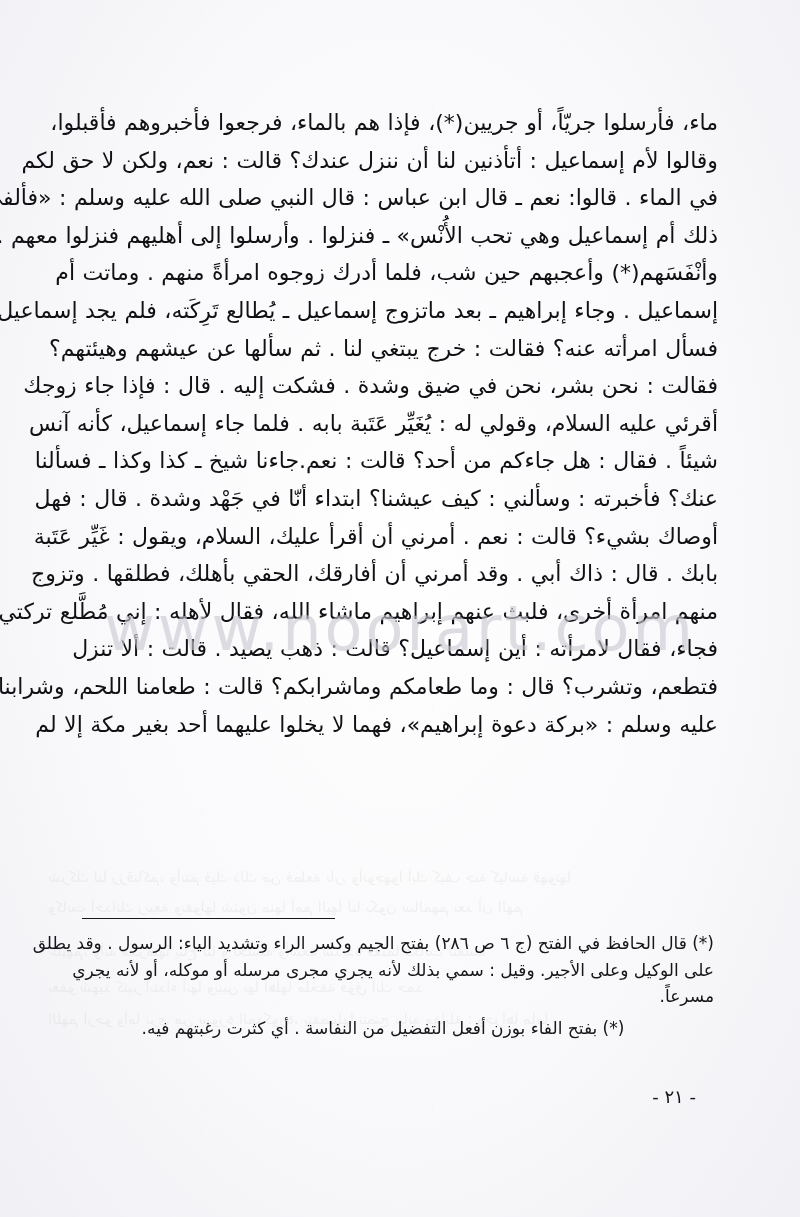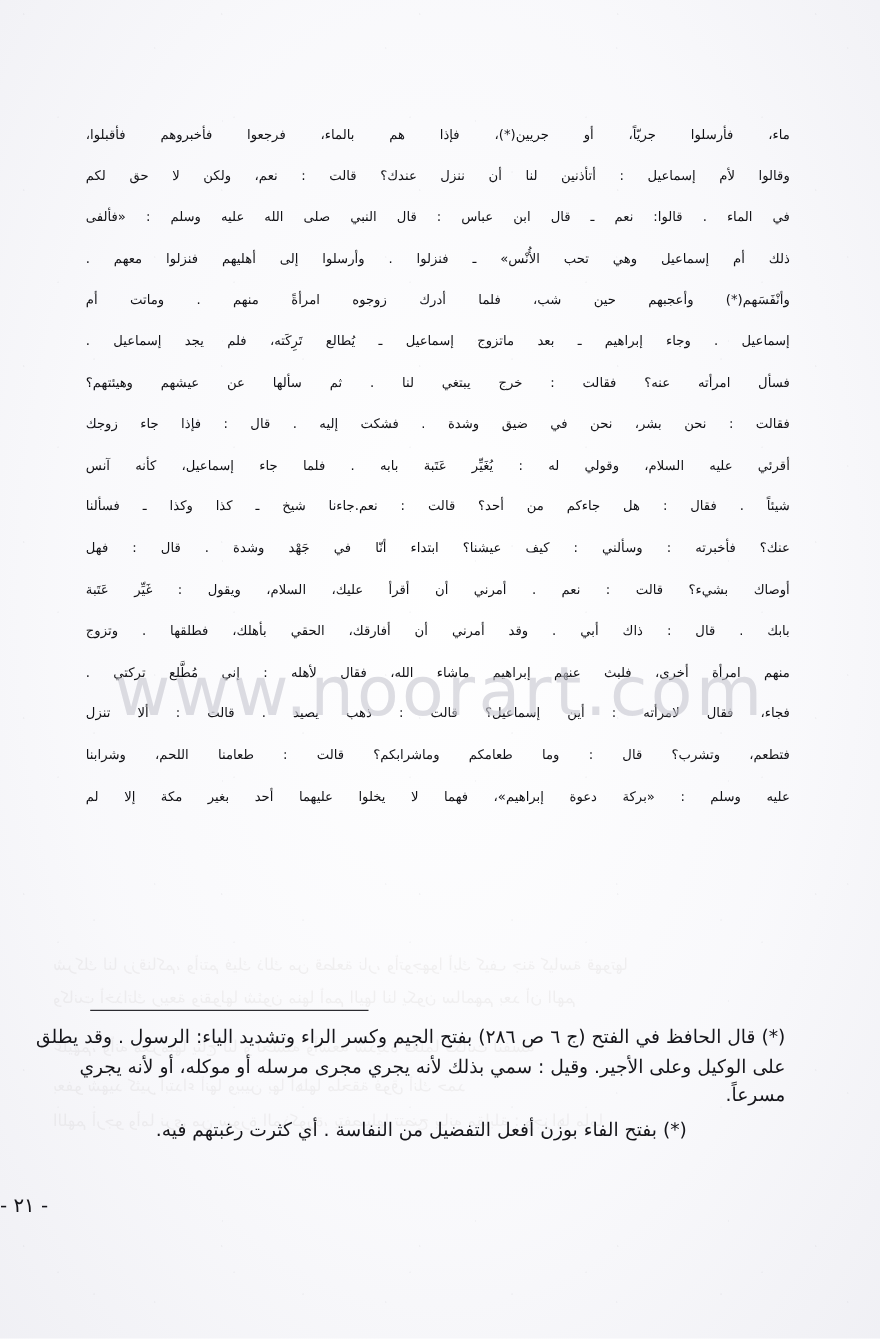--- a/index.html
+++ b/index.html
@@ -68,21 +68,21 @@
   .content {
     position: absolute;
     top: 104px;
     right: 82px;
     left: 78px;
     z-index: 2;
   }
 
   .body-text {
     font-family: "DejaVu Sans", "Liberation Sans", sans-serif;
-    font-size: 12px;
+    font-size: 22px;
     line-height: 37.6px;
     color: #111115;
     text-align: justify;
     text-align-last: justify;
     word-spacing: 0.5px;
     text-justify: inter-word;
   }
 
   .body-text .ln {
     display: block;
@@ -137,21 +137,21 @@
   .footnote .fn-ln.center-ish {
     text-align-last: center;
   }
 
   
   .page-number {
     position: absolute;
     top: 1086px;
     left: 0;
     width: 696px;
-    text-align: left;
+    text-align: right;
     font-family: "DejaVu Sans", "Liberation Sans", sans-serif;
     font-size: 18px;
     color: #15151a;
     letter-spacing: 2px;
     z-index: 2;
   }
 
   
   .speckle {
     position: absolute;

